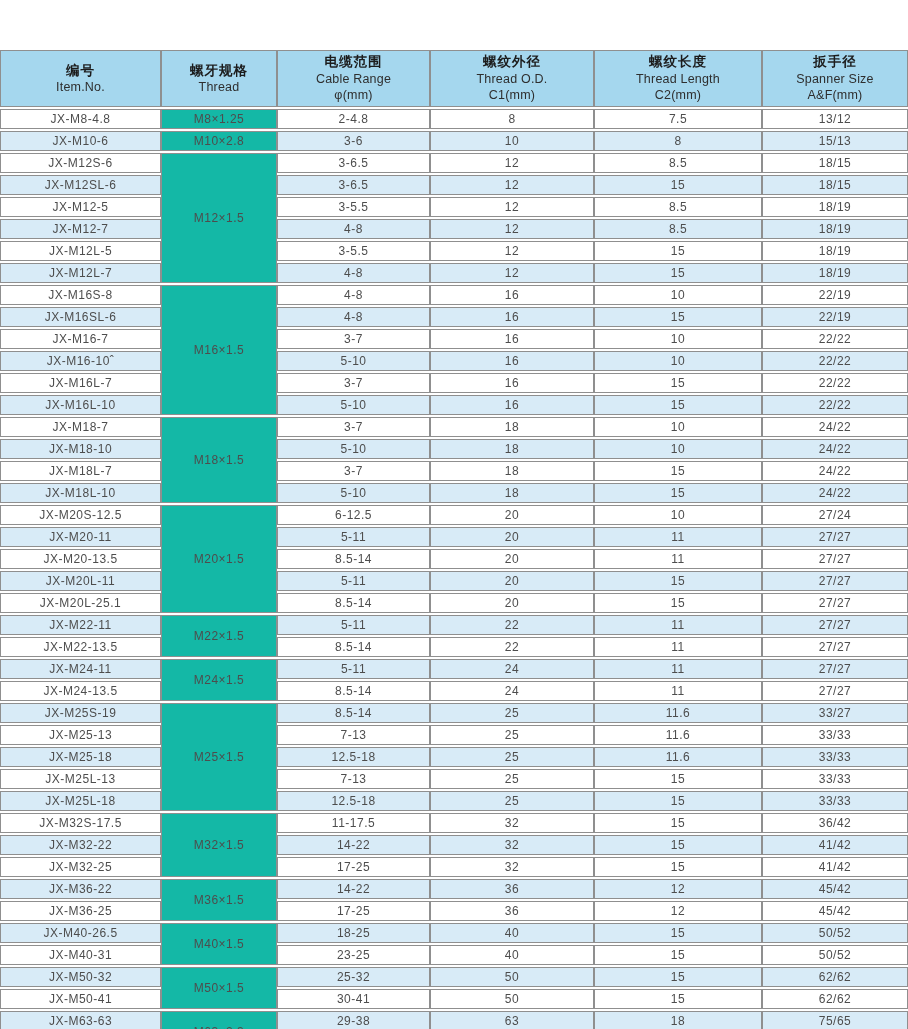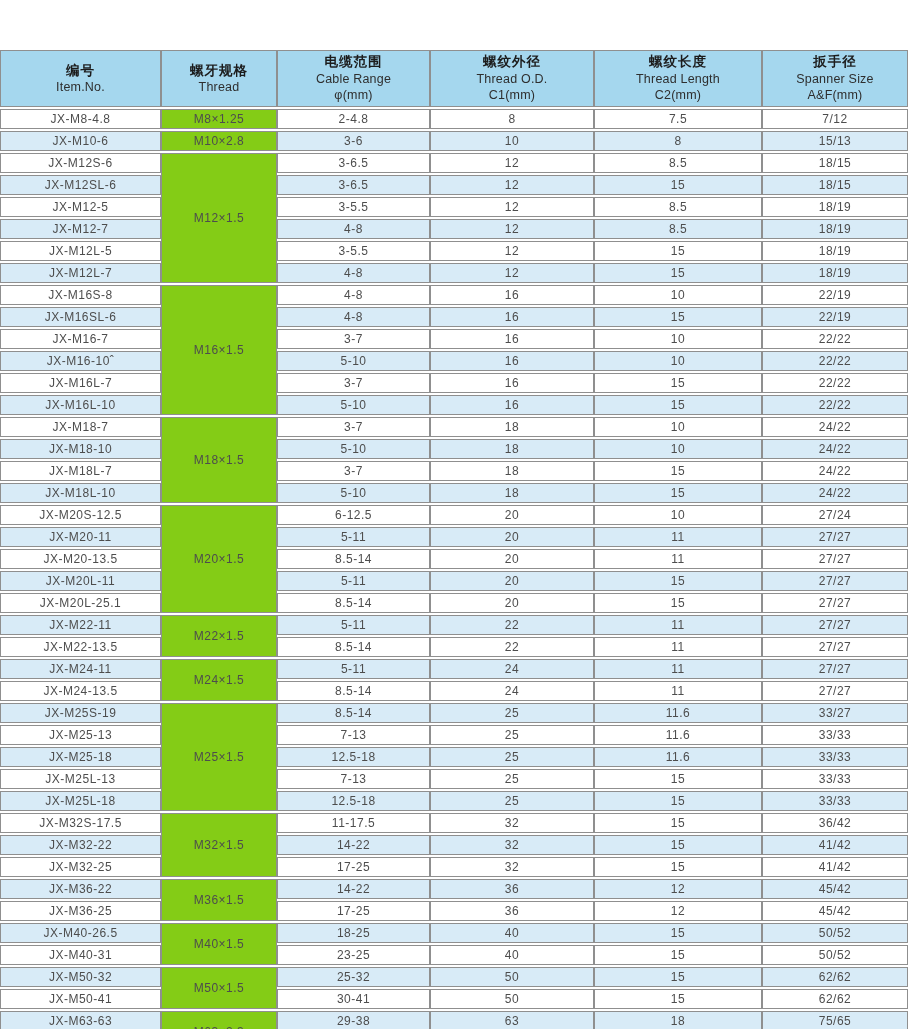--- a/index.html
+++ b/index.html
@@ -49,21 +49,21 @@
     padding: 0 2px;
     text-align: center;
     vertical-align: middle;
     font-size: 12px;
     color: #4d4d4d;
     letter-spacing: 0.5px;
     white-space: nowrap;
     overflow: hidden;
   }
   table.spec tr.alt td { background: #d8ebf7; }
-  table.spec tbody td.thread-cell { background: #84cc16; }
+  table.spec tbody td.thread-cell { background: #14b8a6; }
 </style>
 </head>
 <body>
 
 <div class="page">
   <table class="spec">
     <colgroup>
       <col style="width:161px">
       <col style="width:116px">
       <col style="width:153px">
@@ -103,21 +103,21 @@
           </th>
         </tr>
     </thead>
     <tbody id="table-body">
         <tr>
           <td>JX-M8-4.8</td>
           <td class="thread-cell" rowspan="1">M8×1.25</td>
           <td>2-4.8</td>
           <td>8</td>
           <td>7.5</td>
-          <td>7/12</td>
+          <td>13/12</td>
         </tr>
         <tr class="alt">
           <td>JX-M10-6</td>
           <td class="thread-cell" rowspan="1">M10×2.8</td>
           <td>3-6</td>
           <td>10</td>
           <td>8</td>
           <td>15/13</td>
         </tr>
         <tr>

